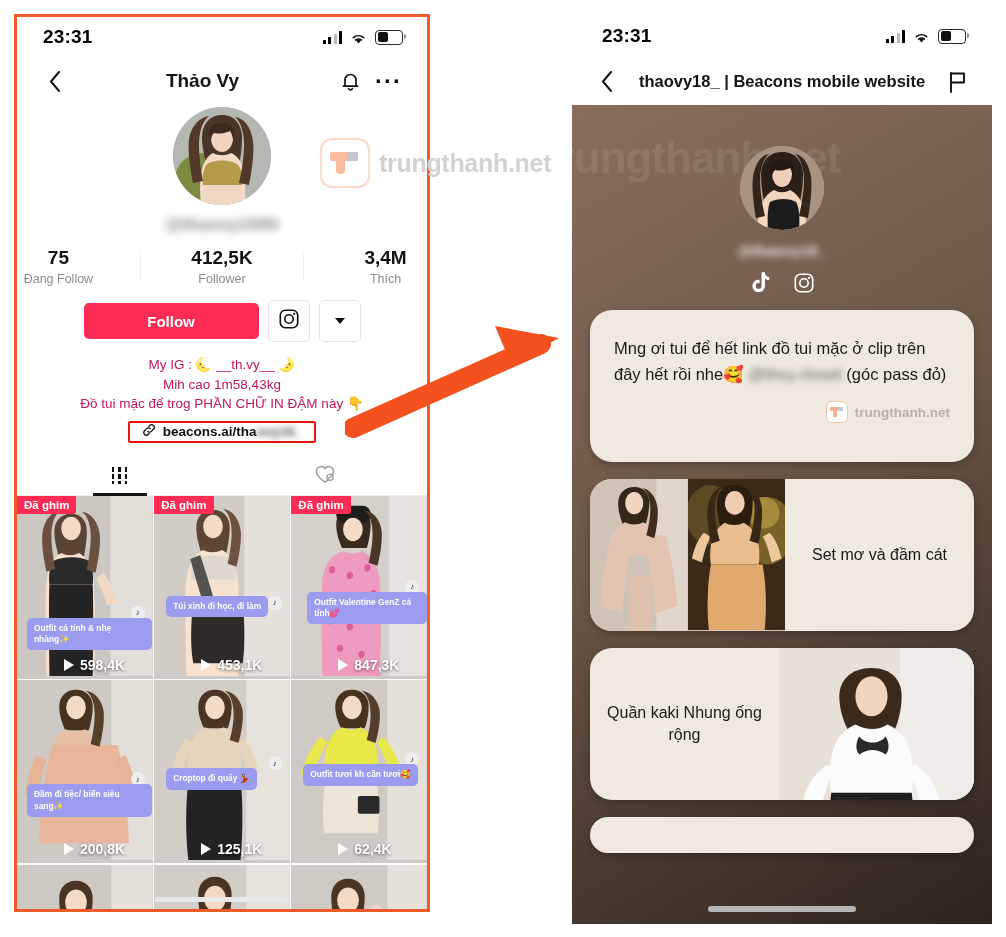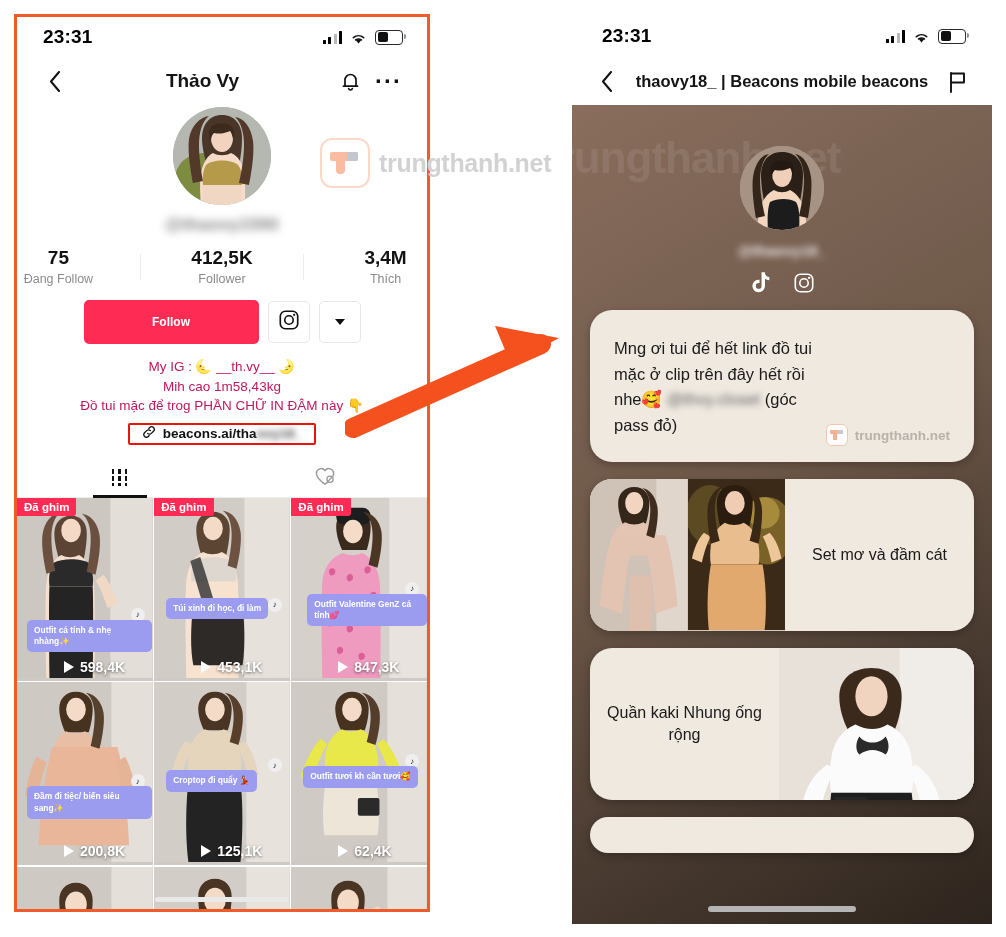--- a/index.html
+++ b/index.html
@@ -49,22 +49,22 @@
   }
 
   .stats{display:flex;align-items:center;justify-content:center;margin-top:12px;gap:40px;}
   .stat{width:104px;text-align:center;}
   .stat .num{font-size:19px;font-weight:bold;color:#121212;}
   .stat .lbl{font-size:12.5px;color:#8b8b8f;margin-top:3px;}
   .stat-div{width:1px;height:26px;background:#ececec;}
 
   .actions{display:flex;justify-content:center;align-items:center;gap:9px;margin-top:14px;}
   .btn-follow{
-    width:175px;height:44px;background:#fe2c55;color:#fff;border:none;border-radius:5px;
-    font-size:12px;font-weight:bold;font-family:inherit;cursor:pointer;
+    width:175px;height:36px;background:#fe2c55;color:#fff;border:none;border-radius:5px;
+    font-size:15px;font-weight:bold;font-family:inherit;cursor:pointer;
   }
   .btn-sq{
     width:42px;height:42px;border:1px solid #e6e6e8;border-radius:5px;background:#fff;
     display:flex;align-items:center;justify-content:center;cursor:pointer;box-sizing:border-box;
   }
   .caret{width:0;height:0;border-left:5px solid transparent;border-right:5px solid transparent;border-top:6px solid #111;}
 
   .bio{margin-top:13px;text-align:center;font-size:13.5px;line-height:1.45;color:#be185d;padding:0 14px;}
   .bio div{white-space:nowrap;}
   .linkbox{
@@ -128,21 +128,21 @@
   .bg-wm{position:absolute;left:-28px;top:28px;font-size:44px;font-weight:bold;color:rgba(255,255,255,.085);letter-spacing:-1px;}
   .b-avatar{width:84px;height:84px;border-radius:50%;margin:41px auto 0;overflow:hidden;background:#c0a898;position:relative;}
   .b-handle{text-align:center;margin-top:12px;font-size:15px;font-weight:bold;color:rgba(255,255,255,.85);filter:blur(3.6px);}
   .b-socials{display:flex;justify-content:center;gap:20px;margin-top:12px;}
   .b-soc{width:23px;height:23px;display:flex;align-items:center;justify-content:center;cursor:pointer;}
   .cards{margin-top:16px;padding:0 18px;}
   .card{
     background:#efe9e0;border-radius:22px;margin-bottom:17px;overflow:hidden;position:relative;
     box-shadow:0 3px 10px rgba(0,0,0,.25);display:flex;
   }
-  .card.text-card{padding:26px 24px 16px;flex-direction:row;min-height:110px;}
+  .card.text-card{padding:26px 24px 16px;flex-direction:column;min-height:110px;}
   .card-text{font-size:16.5px;line-height:1.55;color:#1a1a1a;}
   .card-text .blurname{filter:blur(3.4px);color:#666;}
   .card-wm{display:flex;align-items:center;gap:7px;align-self:flex-end;margin-top:14px;}
   .card-wm .cw-logo{width:20px;height:20px;border-radius:6px;border:1.4px solid #f2c6ae;background:#fff;position:relative;}
   .card-wm .cw-logo .b1{position:absolute;left:3px;top:5px;width:13px;height:4px;background:#f6b191;border-radius:1px;}
   .card-wm .cw-logo .b1 .g{position:absolute;right:0;top:0;width:5px;height:4px;background:#c7cad0;}
   .card-wm .cw-logo .b2{position:absolute;left:6px;top:5px;width:4px;height:10px;background:#f6b191;}
   .card-wm .cw-text{font-size:13.5px;font-weight:bold;color:#b8b2aa;}
   .card.prod{height:152px;align-items:stretch;}
   .prod-imgs{display:flex;width:195px;flex:0 0 195px;}
@@ -488,21 +488,21 @@
           </div>
       </div>
     </div>
 
     <div class="r-nav">
       <div class="nav-ic">
         <svg width="12" height="21" viewBox="0 0 12 21">
             <path d="M10 1 2 10.5 10 20" stroke="#111" stroke-width="2" fill="none" stroke-linecap="round" stroke-linejoin="round"></path>
           </svg>
       </div>
-      <div class="r-title">thaovy18_ | Beacons mobile beacons</div>
+      <div class="r-title">thaovy18_ | Beacons mobile website</div>
       <div class="nav-ic">
         <svg width="20" height="22" viewBox="0 0 20 22">
             <path d="M4 21V2" stroke="#111" stroke-width="1.9" stroke-linecap="round"></path>
             <path d="M4 2.5h13v9H4" stroke="#111" stroke-width="1.9" fill="none" stroke-linejoin="round"></path>
           </svg>
       </div>
     </div>
 
     <div class="beacons">
       <div class="bg-wm">trungthanh.net</div>

